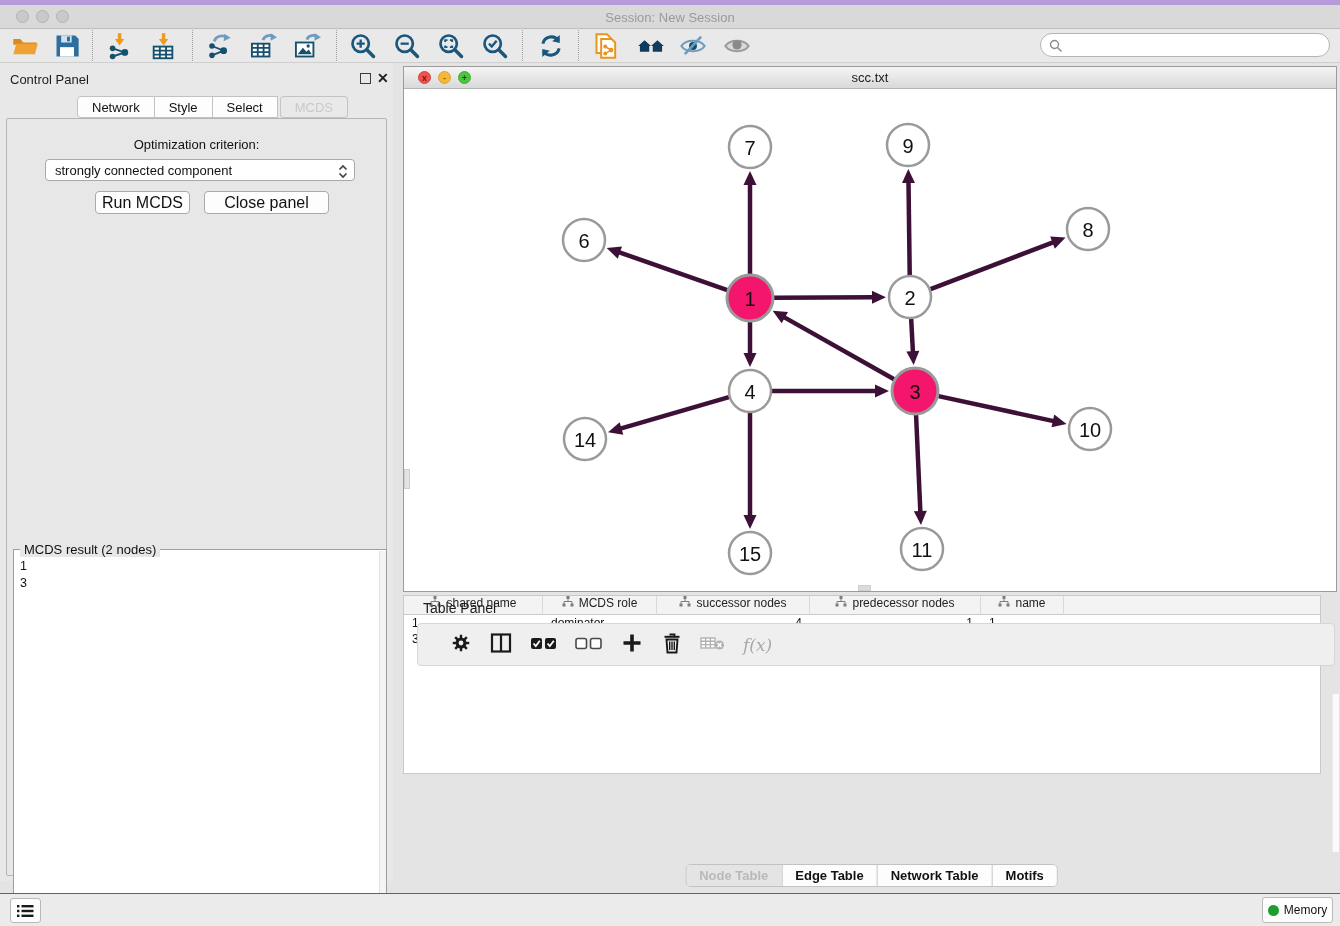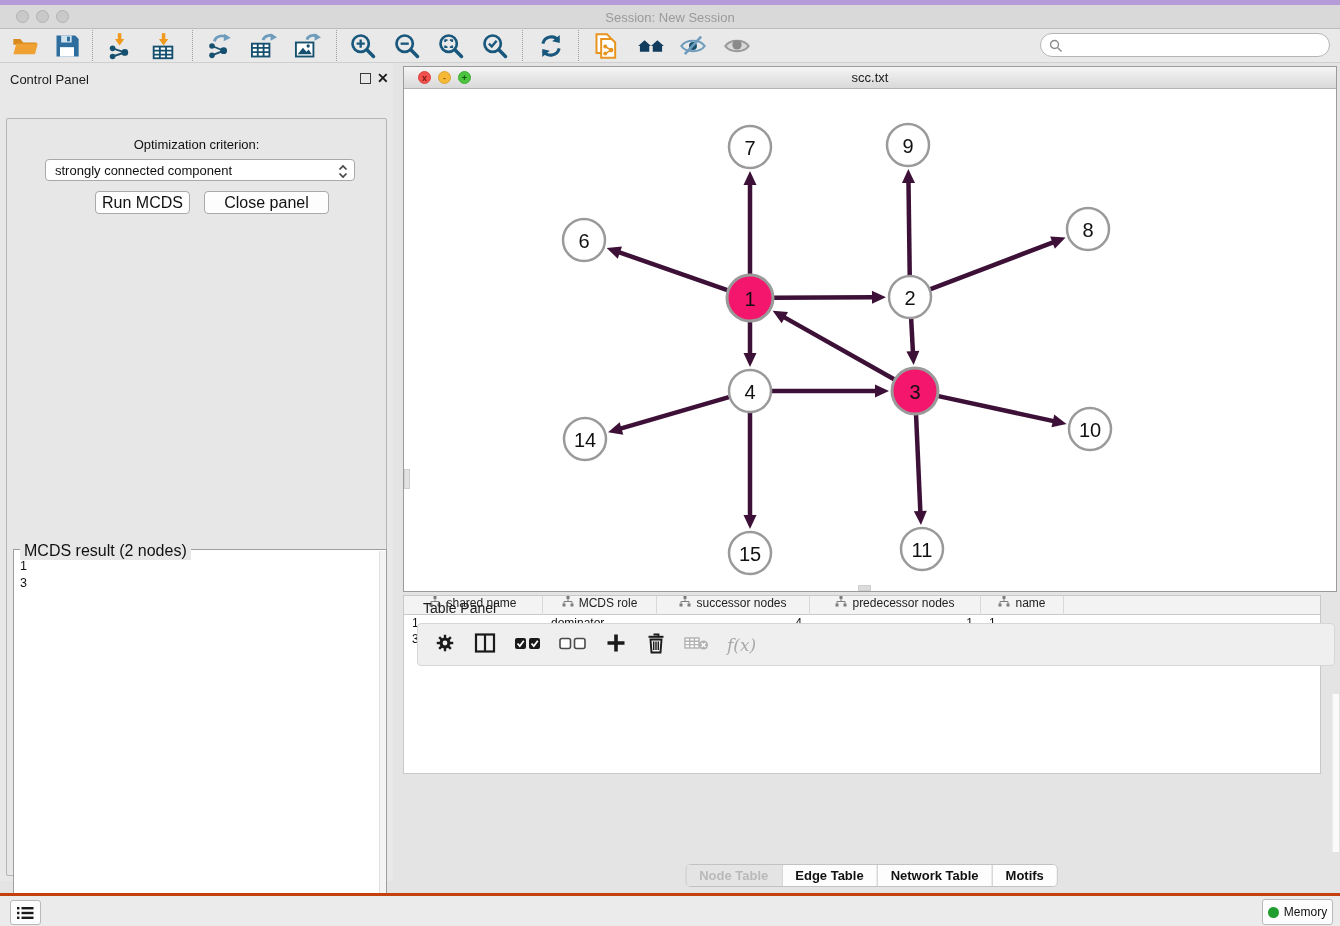--- a/index.html
+++ b/index.html
@@ -26,52 +26,52 @@
   #cp-tabs { left:77px; top:33px; height:22px; display:flex; }
   .cp-tab { height:22px; padding:0 14px; background:#fdfdfd; border:1px solid #c2c2c2; border-left:none; font-size:13px; color:#111; display:flex; align-items:center; }
   .cp-tab:first-child { border-left:1px solid #c2c2c2; border-radius:4px 0 0 4px; }
   .cp-tab.active { background:#e9e9e9; color:#c9c9c9; border-radius:4px; margin-left:2px; border-left:1px solid #c6c6c6; }
   #cp-content { left:6px; top:55px; width:381px; height:758px; background:#e7e7e7; border:1px solid #b5b5b5; border-radius:2px; }
   #opt-label { width:100%; text-align:center; top:18px; font-size:13px; color:#111; }
   #opt-select { left:38px; top:40px; width:310px; height:22px; background:#fff; border:1px solid #a9a9a9; border-radius:4px; font-size:13px; color:#111; display:flex; align-items:center; padding-left:9px; }
   #opt-select svg { position:absolute; right:4px; top:3px; }
   .cp-btn { top:72px; height:23px; background:#fdfdfd; border:1px solid #a9a9a9; border-radius:4px; font-size:16px; color:#111; display:flex; align-items:center; justify-content:center; }
   #mcds-result { left:6px; top:430px; width:374px; height:377px; border:1px solid #9e9e9e; background:#fff; }
-  #mcds-legend { left:6px; top:-8px; background:#e7e7e7; padding:0 4px; font-size:16px; color:#111; white-space:nowrap; }
+  #mcds-legend { left:6px; top:-8px; background:#e7e7e7; padding:0 4px; font-size:13px; color:#111; white-space:nowrap; }
   #mcds-lines { left:0; top:6px; width:358px; padding:2px 6px; font-size:12.5px; color:#111; line-height:17px; }
   #mcds-scroll { right:0; top:1px; width:7px; height:374px; background:#f4f4f4; border-left:1px solid #e0e0e0; }
 
   
   #net-window { left:403px; top:66px; width:934px; height:526px; background:#fff; border:1px solid #9b9b9b; }
   #net-titlebar { left:0; top:0; width:932px; height:22px; background:linear-gradient(#f5f5f5,#d9d9d9); border-bottom:1px solid #b4b4b4; }
   .traffic { top:4px; width:13px; height:13px; border-radius:50%; font-size:9px; font-weight:bold; text-align:center; line-height:13px; }
   #net-title { width:100%; text-align:center; top:3px; font-size:13px; color:#1a1a1a; }
   #net-canvas { left:0; top:22px; width:932px; height:502px; background:#fff; overflow:hidden; }
   #net-scroll-left { left:0; top:380px; width:6px; height:20px; background:#e3e3e3; border:1px solid #cfcfcf; }
   #net-scroll-bottom { left:454px; bottom:0; width:13px; height:6px; background:#dcdcdc; border:1px solid #cfcfcf; }
 
   
   #table-panel { left:403px; top:595px; width:937px; height:298px; }
   #tp-title { left:20px; top:5px; font-size:14px; color:#1c1c1c; }
-  #tp-toolbar { left:14px; top:28px; width:918px; height:43px; background:#efefef; border:1px solid #d6d6d6; border-radius:4px; display:flex; align-items:center; gap:17px; padding-left:16px; }
+  #tp-toolbar { left:14px; top:28px; width:918px; height:43px; background:#efefef; border:1px solid #d6d6d6; border-radius:4px; display:flex; align-items:center; gap:17px; padding-left:32px; }
   #fx-label { font-size:17px; font-style:italic; font-family:"DejaVu Serif", serif; color:#a8a8a8; }
   #tp-table { left:14px; top:79px; width:918px; height:179px; background:#fff; border:1px solid #c9c9c9; }
   #tp-header { display:flex; height:19px; background:#f3f3f3; border-bottom:1px solid #c9c9c9; }
   .th { display:flex; align-items:flex-start; justify-content:center; gap:5px; font-size:12px; color:#222; border-right:1px solid #d9d9d9; height:19px; }
   .th svg { flex:none; }
   .tr { display:flex; height:16px; }
   .td { font-size:12px; color:#111; padding:0 8px; line-height:16px; white-space:nowrap; overflow:hidden; }
   #tp-scroll { right:1px; top:99px; width:7px; height:158px; background:#fafafa; border-left:1px solid #ececec; }
   #tp-tabs { top:269px; left:50%; transform:translateX(-50%); height:23px; display:flex; border:1px solid #c2c2c2; border-radius:5px; overflow:hidden; background:#fff; }
   .tp-tab { height:100%; padding:0 13px; display:flex; align-items:center; font-size:13px; font-weight:bold; color:#111; background:#fdfdfd; border-left:1px solid #c6c6c6; }
   .tp-tab:first-child { border-left:none; }
   .tp-tab.active { background:#e4e4e4; color:#b9b9b9; }
 
   
-  #status-bar { left:0; top:893px; width:1340px; height:33px; background:#ebebeb; border-top:3px solid #c2410c; }
+  #status-bar { left:0; top:893px; width:1340px; height:33px; background:#ebebeb; border-top:1px solid #c2410c; }
   #list-btn { left:10px; top:4px; width:31px; height:25px; background:#fdfdfd; border:1px solid #b9b9b9; border-radius:3px; display:flex; align-items:center; justify-content:center; }
   #memory-btn { right:7px; top:3px; width:71px; height:26px; background:#fdfdfd; border:1px solid #b9b9b9; border-radius:3px; display:flex; align-items:center; justify-content:center; gap:5px; font-size:12px; color:#111; }
   #memory-dot { width:11px; height:11px; border-radius:50%; background:#1f9d2e; }
 </style>
 </head>
 <body>
 
 <div id="desktop-strip" class="abs"></div>
 
 <div id="titlebar" class="abs">
@@ -224,20 +224,26 @@
         <circle cx="5.5" cy="5.5" r="4" stroke="#8a8a8a" stroke-width="1.4" fill="none"></circle>
         <path d="M8.5 8.5 L12.5 12.5" stroke="#8a8a8a" stroke-width="1.4"></path>
       </svg>
   </div>
 </div>
 
 <div id="control-panel" class="abs">
   <div id="cp-title" class="abs">Control Panel</div>
   <div class="panel-float abs" style="left:360px"></div>
   <div class="panel-close abs" style="left:377px">✕</div>
+  <div id="cp-tabs" class="abs">
+      <div class="cp-tab">Network</div>
+      <div class="cp-tab">Style</div>
+      <div class="cp-tab">Select</div>
+      <div class="cp-tab active">MCDS</div>
+    </div>
   <div id="cp-content" class="abs">
     <div id="opt-label" class="abs">Optimization criterion:</div>
     <div id="opt-select" class="abs">
       <span>strongly connected component</span>
       <svg width="14" height="17" viewBox="0 0 14 17">
           <path d="M3.5 6.5 L7 3 L10.5 6.5" stroke="#444" stroke-width="1.7" fill="none"></path>
           <path d="M3.5 10.5 L7 14 L10.5 10.5" stroke="#444" stroke-width="1.7" fill="none"></path>
         </svg>
     </div>
     <div class="cp-btn abs" style="left:88px; width:95px;">Run MCDS</div>

